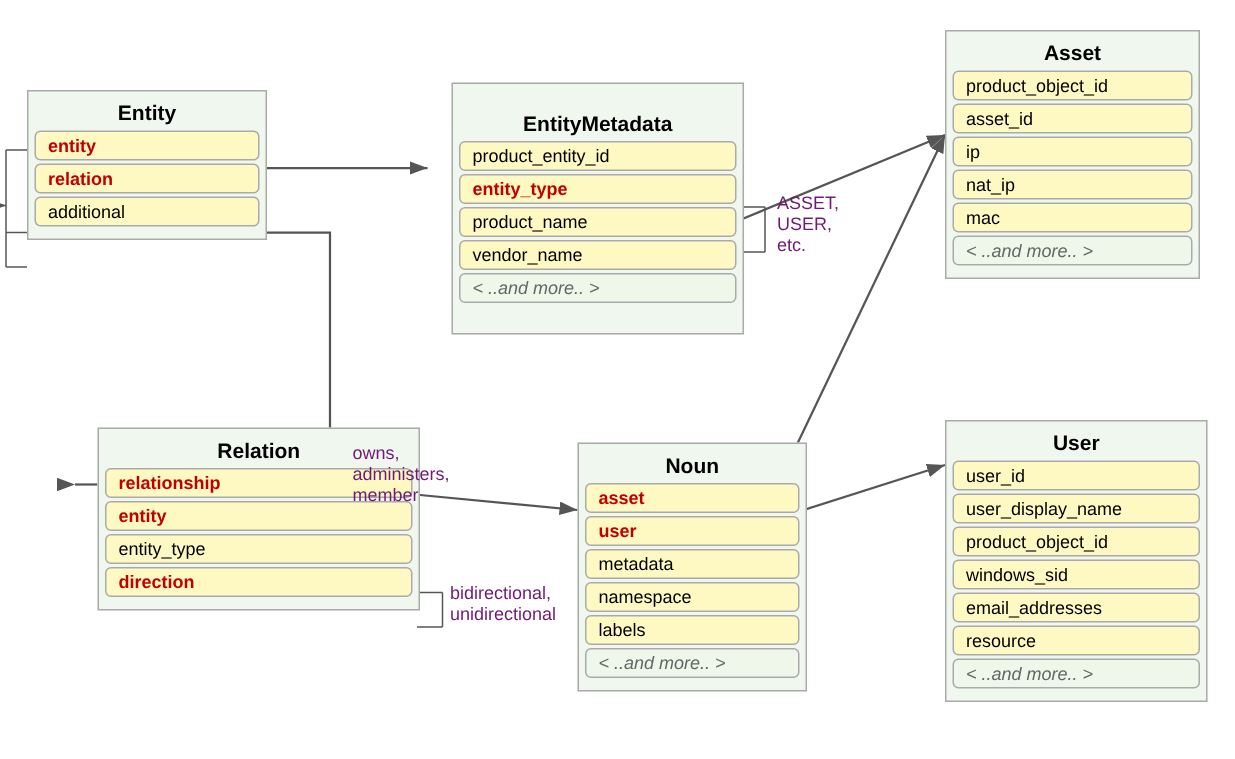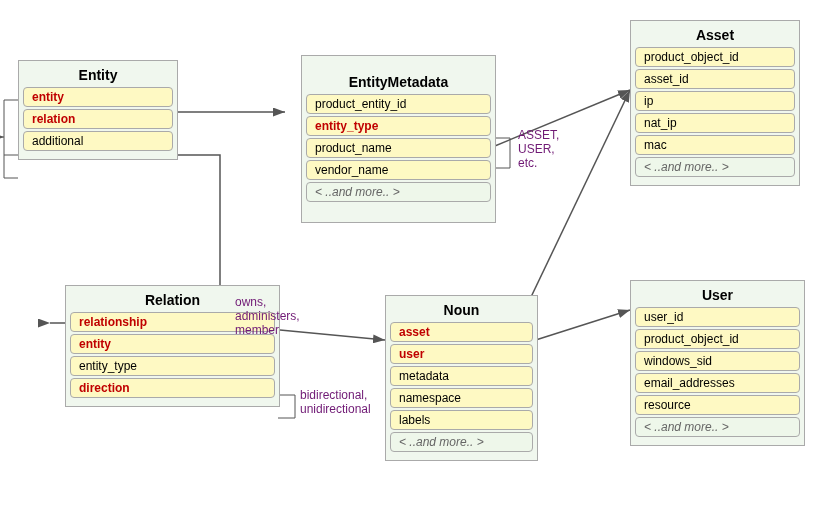--- a/index.html
+++ b/index.html
@@ -166,20 +166,21 @@
     <div class="field bold">user</div>
     <div class="field">metadata</div>
     <div class="field">namespace</div>
     <div class="field">labels</div>
     <div class="field italic">&lt; ..and more.. &gt;</div>
   </div>
 
   <div class="entity-box" style="left:630px; top:280px; width:175px; padding:6px 0;">
     <div class="entity-title">User</div>
     <div class="field">user_id</div>
+    <div class="field">user_display_name</div>
     <div class="field">product_object_id</div>
     <div class="field">windows_sid</div>
     <div class="field">email_addresses</div>
     <div class="field">resource</div>
     <div class="field italic">&lt; ..and more.. &gt;</div>
   </div>
 
 </div>
 
 </body></html>

